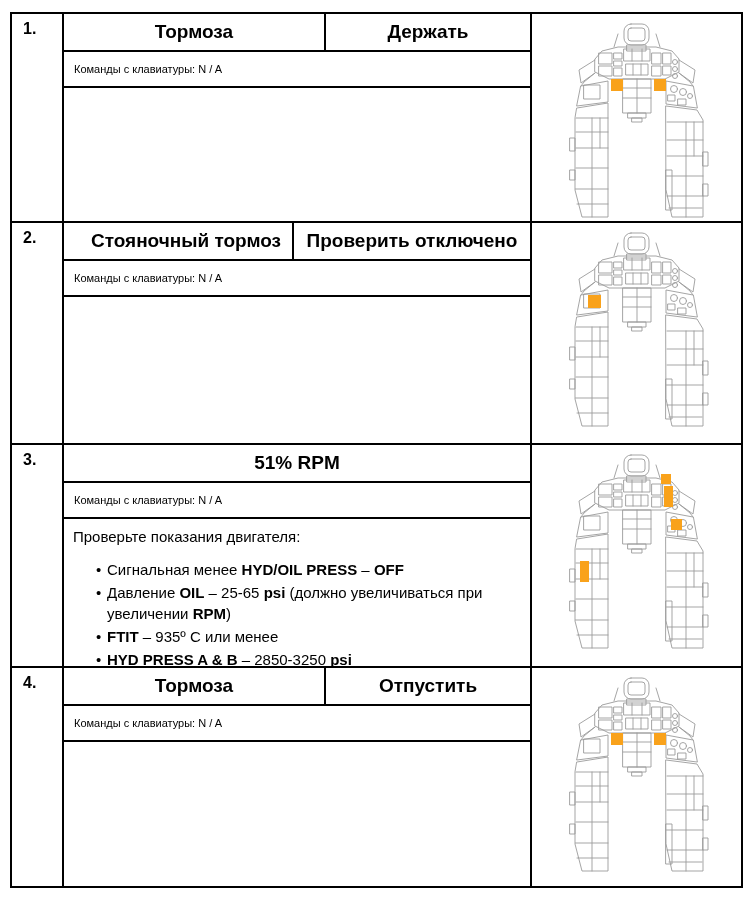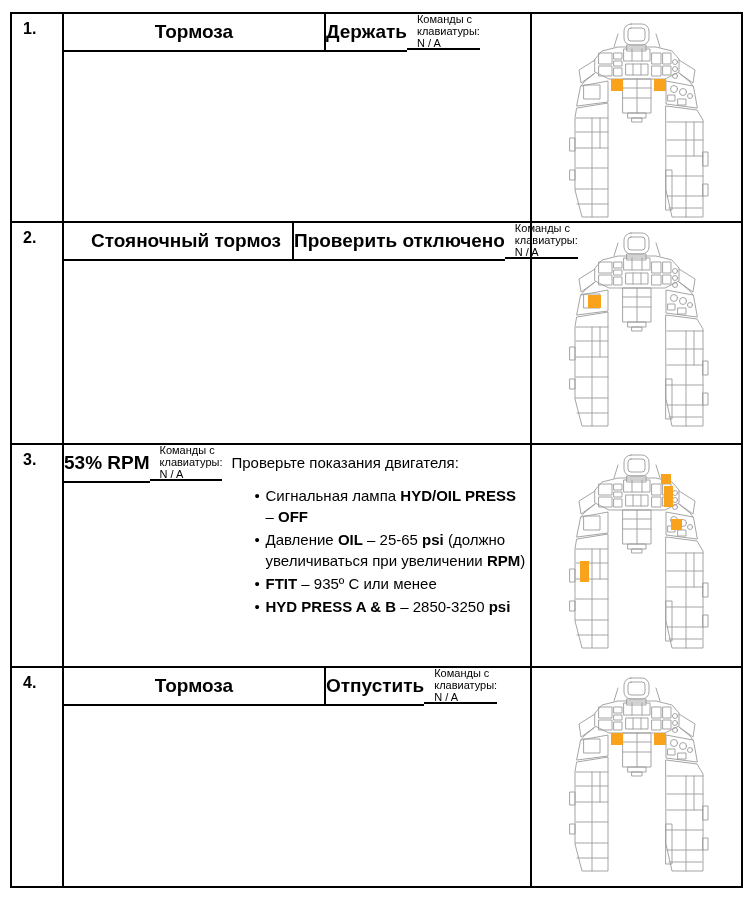--- a/index.html
+++ b/index.html
@@ -23,21 +23,21 @@
 
   .num {
     width: 52px; flex: 0 0 52px;
     border-right: 2px solid #000;
     font-weight: bold; font-size: 16px;
     padding: 6px 0 0 11px;
   }
   .content {
     width: 468px; flex: 0 0 468px;
     border-right: 2px solid #000;
-    display: flex; 
+    display: flex; flex-direction: column;
   }
   .hdr {
     display: flex; height: 38px; flex: 0 0 38px;
     border-bottom: 2px solid #000;
     font-weight: bold; font-size: 19px;
   }
   .hdr .action {
     width: 262px; flex: 0 0 262px;
     border-right: 2px solid #000;
     display: flex; align-items: center; justify-content: center;
@@ -185,27 +185,27 @@
             <rect x="26" y="64" width="13" height="13" fill="#F9A21B"></rect>
           </g>
       </svg>
     </div>
   </section>
 
   <section class="row row-3">
     <div class="num">3.</div>
     <div class="content">
       <div class="hdr">
-        <div class="value">53% RPM</div>
+        <div class="value">51% RPM</div>
       </div>
       <div class="kbd">Команды с клавиатуры: N / A</div>
       <div class="notes">
         <p>Проверьте показания двигателя:</p>
         <ul class="checks">
-            <li><span>Сигнальная лампа </span><span class="b">HYD/OIL PRESS</span><span> – </span><span class="b">OFF</span></li>
+            <li><span>Сигнальная менее </span><span class="b">HYD/OIL PRESS</span><span> – </span><span class="b">OFF</span></li>
             <li><span>Давление </span><span class="b">OIL</span><span> – 25-65 </span><span class="b">psi</span><span> (должно увеличиваться при увеличении </span><span class="b">RPM</span><span>)</span></li>
             <li><span class="b">FTIT</span><span> – 935º C или менее</span></li>
             <li><span class="b">HYD PRESS A &amp; B</span><span> – 2850-3250 </span><span class="b">psi</span></li>
           </ul>
       </div>
     </div>
     <div class="img">
       <svg class="ck" width="150" height="202" viewBox="0 0 150 202">
         <use href="#cockpit"></use>
         <g>

